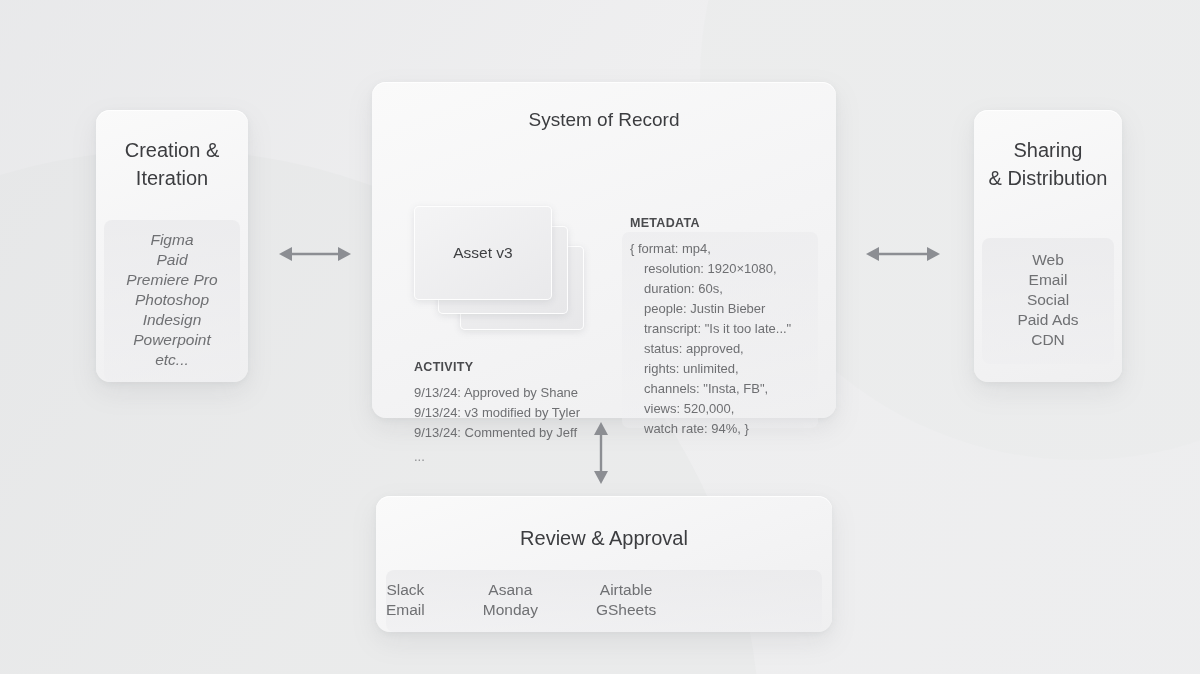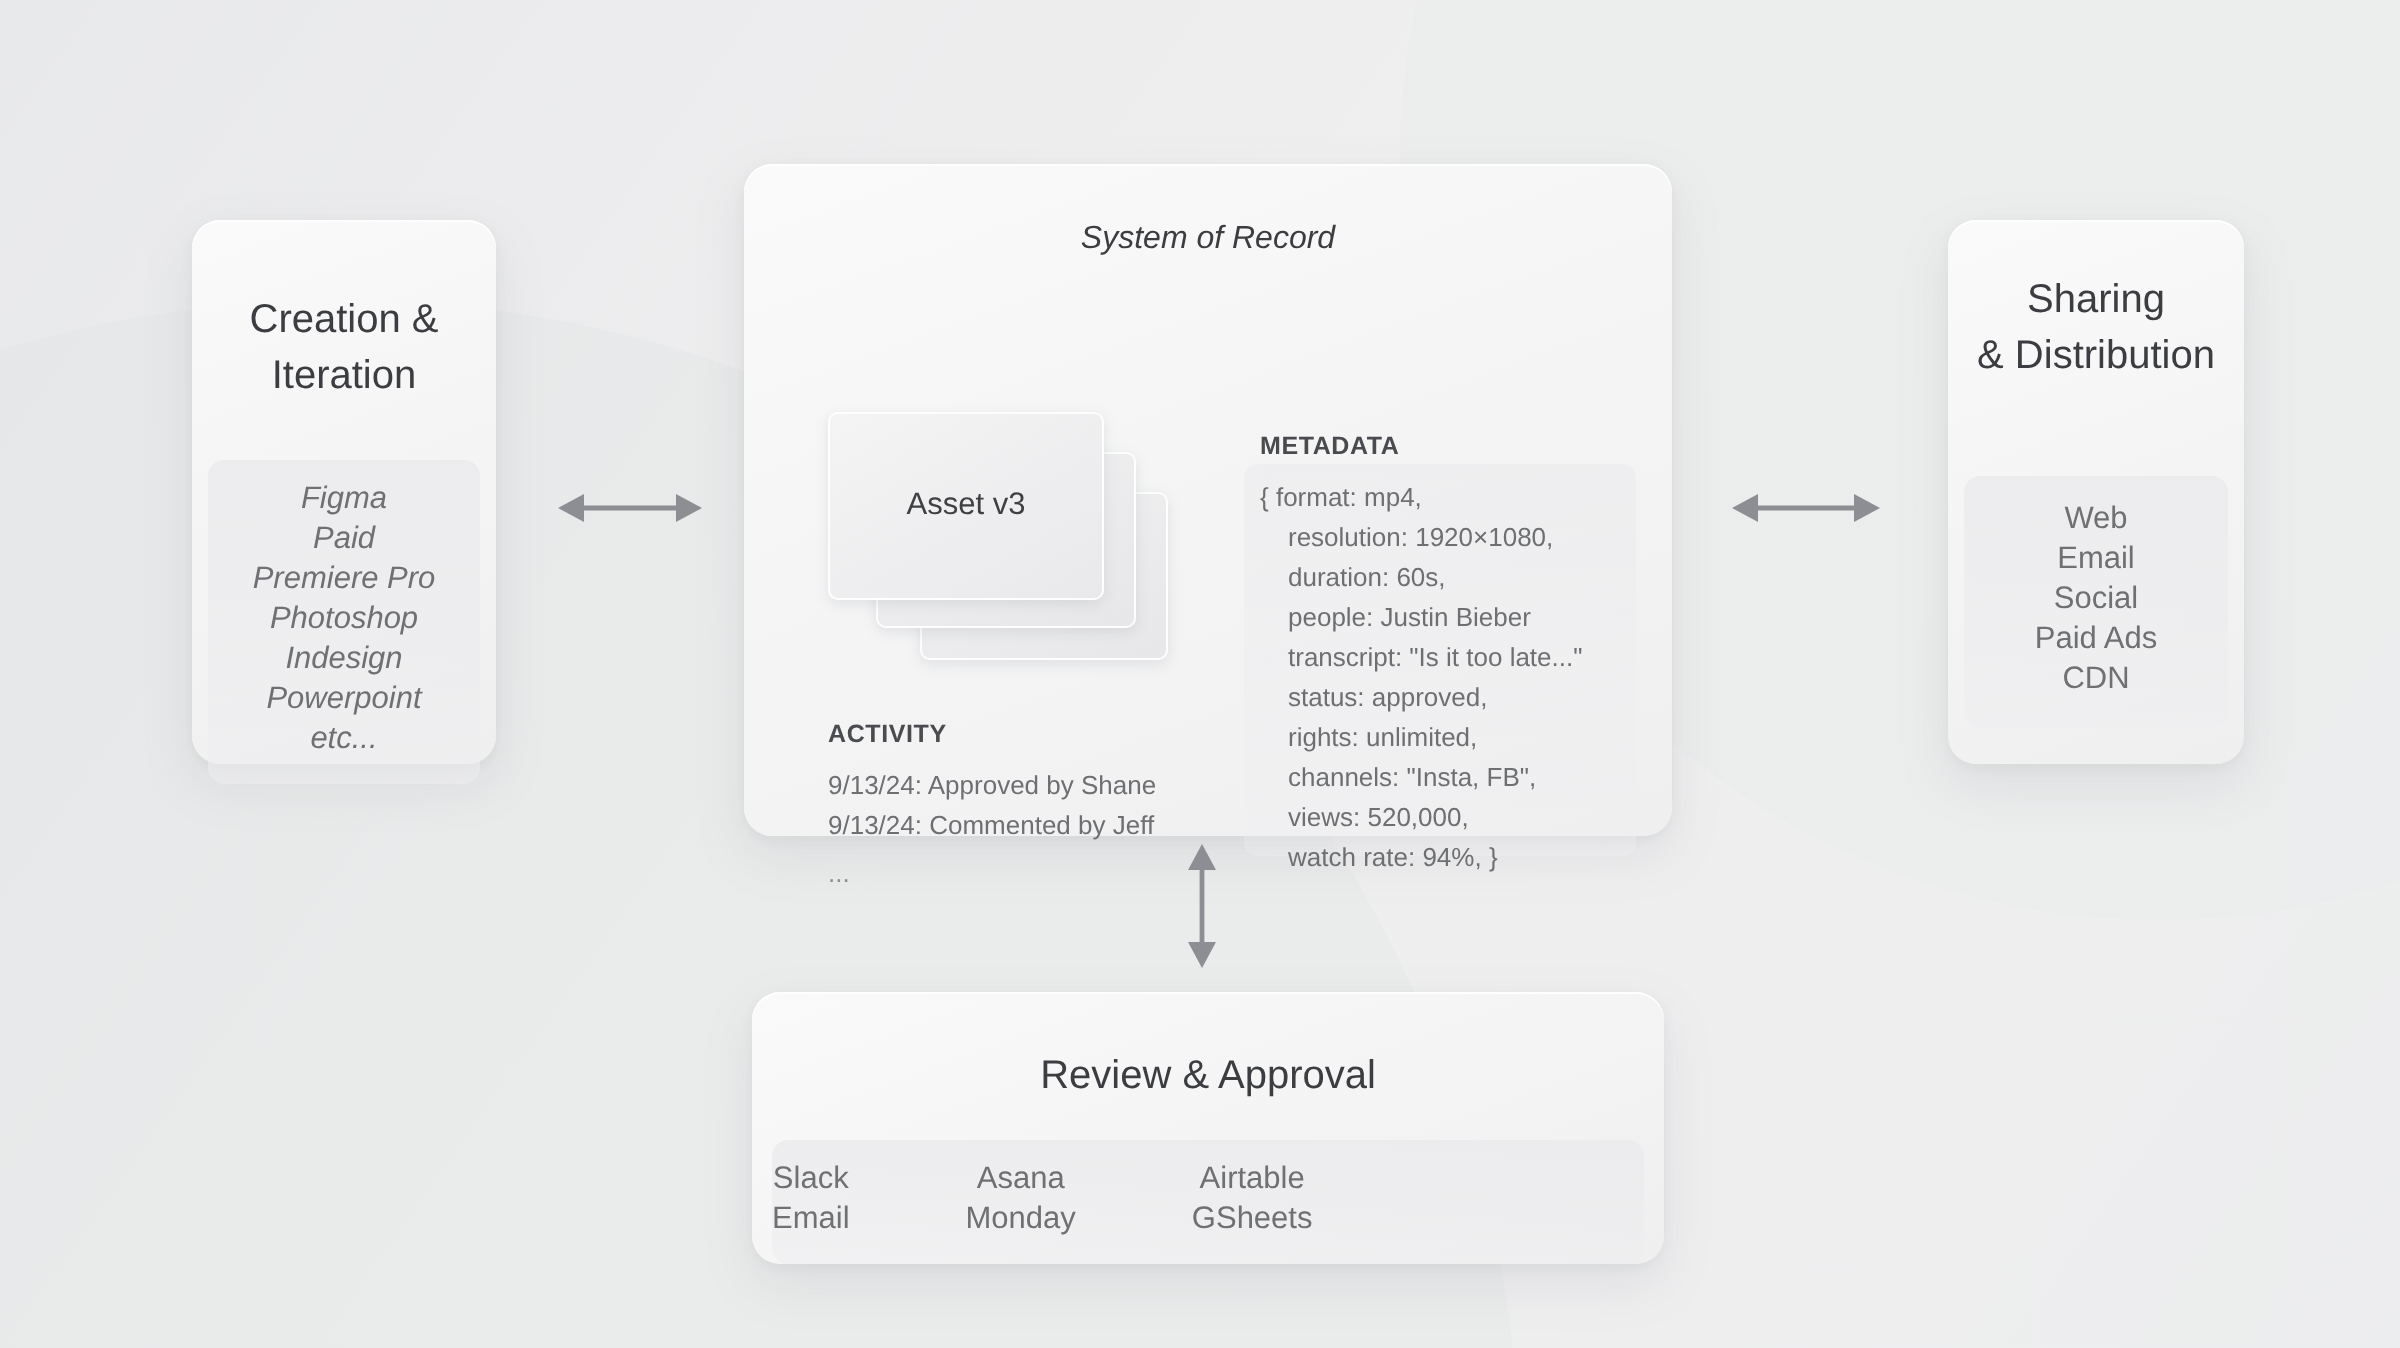--- a/index.html
+++ b/index.html
@@ -86,21 +86,21 @@
   }
 
   
   #panel-left {
     left: 96px;
     top: 110px;
     width: 152px;
     height: 272px;
   }
   #panel-left .panel-title {
-    margin-top: 36px;
+    margin-top: 26px;
   }
   #panel-left .tool-box {
     margin: 28px 8px 0 8px;
     padding: 10px 0 12px 0;
     font-style: italic;
   }
 
   
   #panel-right {
     left: 974px;
@@ -118,22 +118,21 @@
 
   
   #panel-center {
     left: 372px;
     top: 82px;
     width: 464px;
     height: 336px;
   }
   #panel-center .panel-title {
     margin-top: 24px;
-    font-size: 16px;
-    font-style: italic;
+    font-size: 19px;
   }
   .center-body {
     position: absolute;
     left: 0;
     top: 62px;
     right: 0;
     bottom: 0;
   }
 
   
@@ -321,20 +320,21 @@
         <div class="asset-card back2"></div>
         <div class="asset-card back1"></div>
         <div class="asset-card front">
           <span class="asset-label">Asset v3</span>
         </div>
       </div>
 
       <div class="activity-block">
         <div class="section-head">ACTIVITY</div>
         <div class="activity-line">9/13/24: Approved by Shane</div>
+        <div class="activity-line">9/13/24: v3 modified by Tyler</div>
         <div class="activity-line">9/13/24: Commented by Jeff</div>
         <div class="activity-ellipsis">...</div>
       </div>
 
       <div class="metadata-block">
         <div class="metadata-sheet"></div>
         <div class="metadata-lines">
           <div class="section-head">METADATA</div>
           <div class="meta-line">{  format: mp4,</div>
           <div class="meta-line indent">resolution: 1920×1080,</div>

